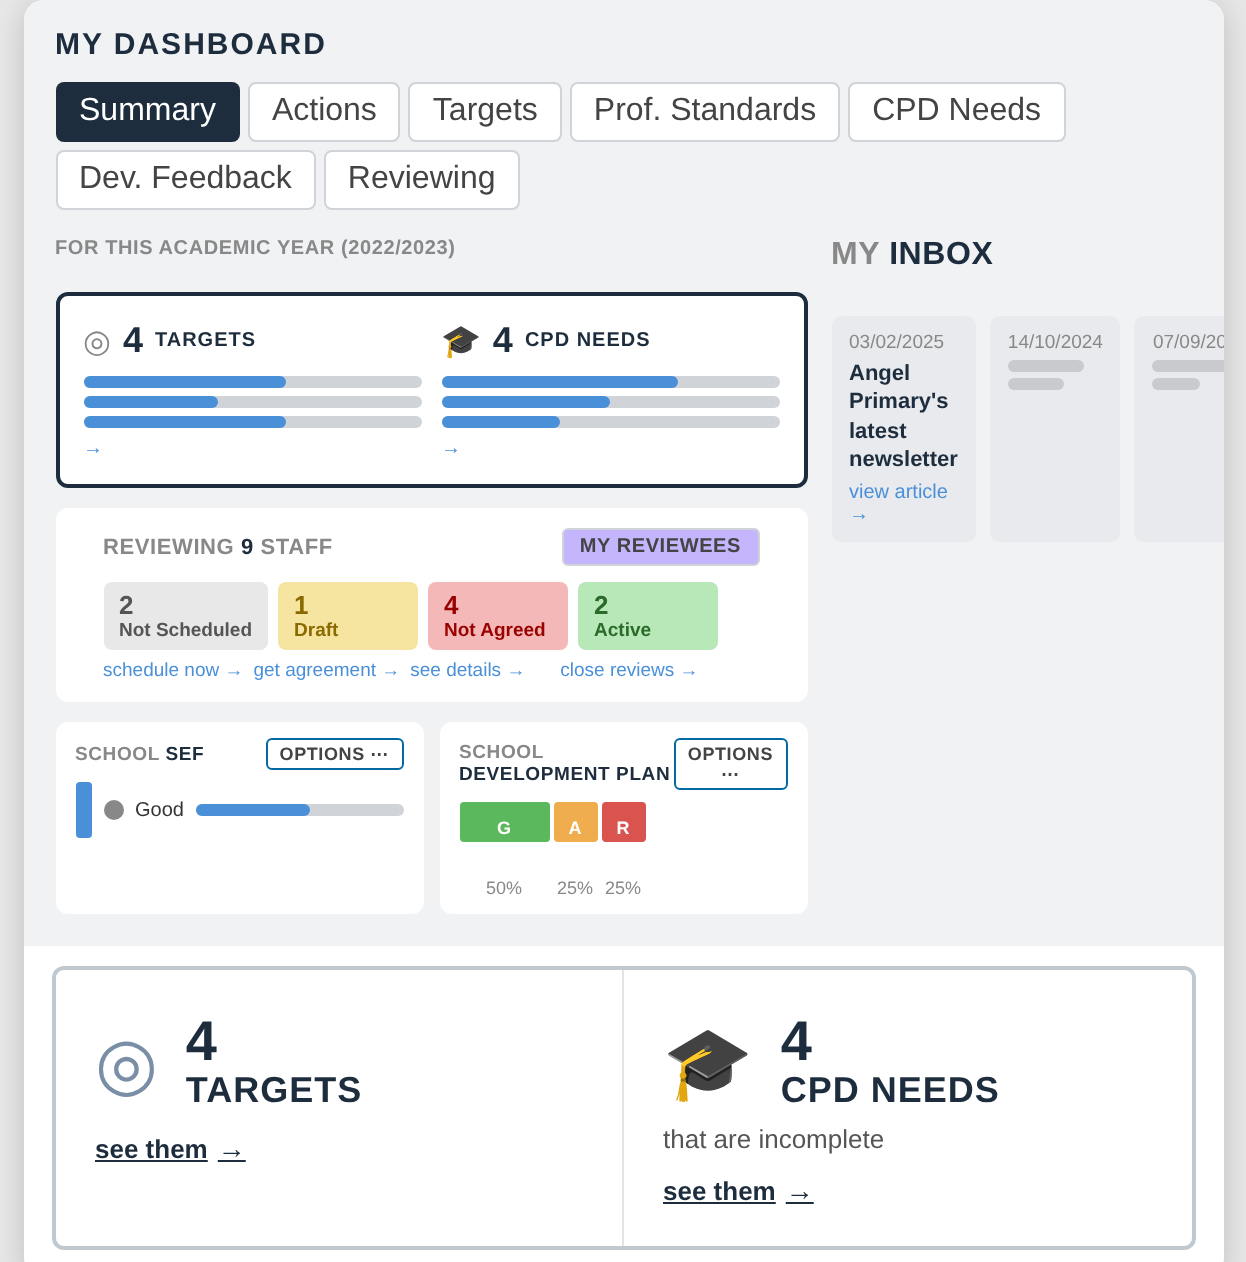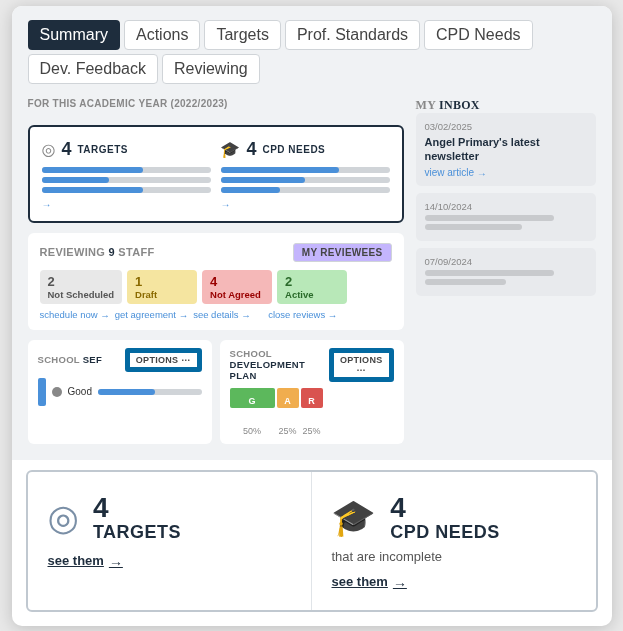--- a/index.html
+++ b/index.html
@@ -171,21 +171,21 @@
       color: #4a90d9;
       text-decoration: none;
       display: flex;
       align-items: center;
       gap: 3px;
     }
     
     .reviewing-card {
       background: #fff;
       border-radius: 6px;
-      padding: 10px 12px;
+      padding: 10px 24px;
     }
     .reviewing-header {
       display: flex;
       align-items: center;
       justify-content: space-between;
       margin-bottom: 8px;
     }
     .reviewing-title {
       font-size: 11px;
       font-weight: 700;
@@ -257,21 +257,21 @@
     }
     .school-card-header {
       display: flex;
       align-items: center;
       justify-content: space-between;
       margin-bottom: 6px;
     }
     .options-btn {
       padding: 2px 6px;
       background: #fff;
-      border: 5px solid #0369a1;
+      border: 1px solid #0369a1;
       border-radius: 3px;
       font-size: 9px;
       color: #444;
       cursor: pointer;
       font-weight: 600;
       letter-spacing: 0.3px;
       display: flex;
       align-items: center;
       gap: 2px;
     }
@@ -331,32 +331,31 @@
       font-size: 9px;
       color: #888;
       text-align: center;
     }
     
     .inbox-col {
       display: flex;
       flex-direction: column;
     }
     .inbox-title {
-      font-size: 12px;
+      font-size: 16px;
       font-weight: 700;
       color: #888;
       text-transform: uppercase;
       letter-spacing: 0.3px;
-      margin-bottom: 0;
-      font-family: Liberation Serif, serif;
+      margin-bottom: 21px;
     }
     .inbox-title span { color: #1e2d3d; }
     .inbox-items {
       display: flex;
-      flex-direction: column;
+      flex-direction: row;
       gap: 7px;
     }
     .inbox-item {
       background: #e8eaed;
       border-radius: 5px;
       padding: 8px 9px;
     }
     .inbox-date {
       font-size: 9.5px;
       color: #888;
@@ -450,20 +449,21 @@
     }
     .arrow { font-size: 14px; }
   </style>
 </head>
 <body>
 
 <div class="app-window">
 
 
   <div class="main-content">
+    <div class="page-title">MY DASHBOARD</div>
 
     <div class="tabs-row">
       <div class="tab active">Summary</div>
       <div class="tab inactive">Actions</div>
       <div class="tab inactive">Targets</div>
       <div class="tab inactive">Prof. Standards</div>
       <div class="tab inactive">CPD Needs</div>
       <div class="tab inactive">Dev. Feedback</div>
       <div class="tab inactive">Reviewing</div>
     </div>

